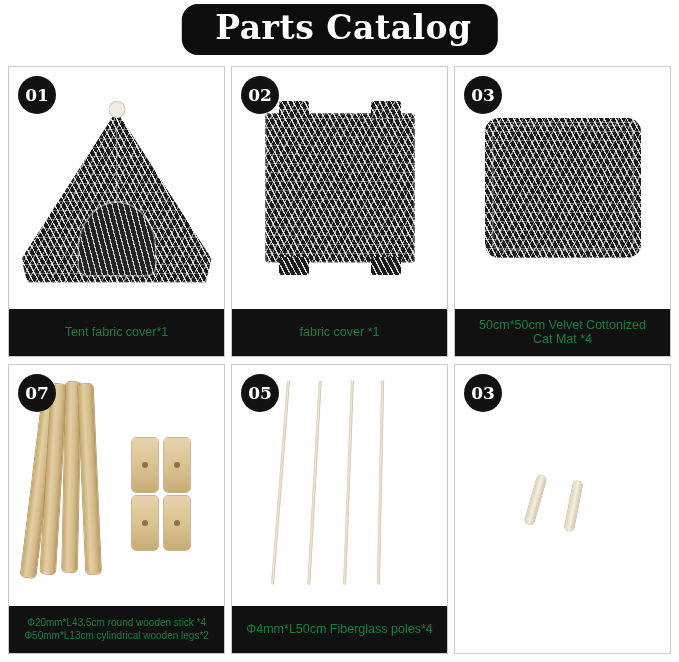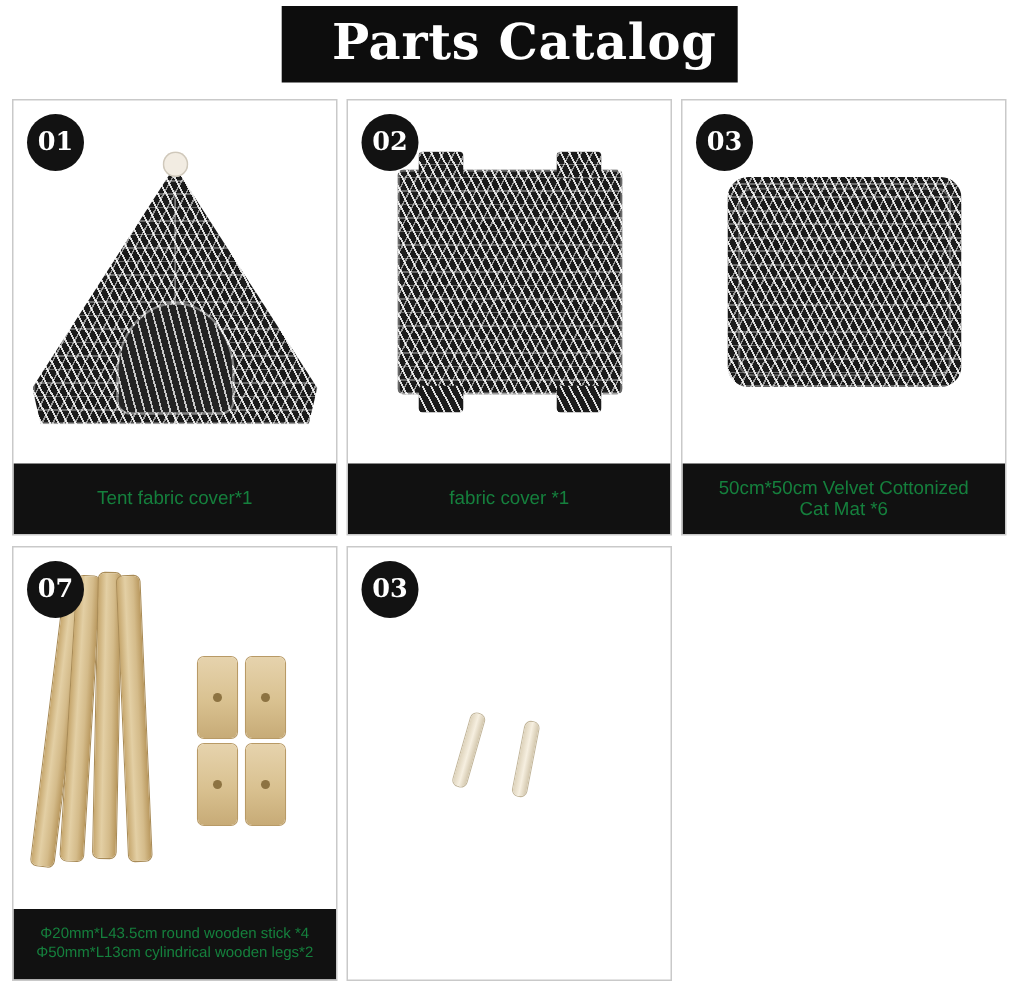--- a/index.html
+++ b/index.html
@@ -16,22 +16,22 @@
   }
 
   
   .title-banner {
     position: absolute;
     left: 50%;
     transform: translateX(-50%);
     top: 4px;
     background: #0d0d0d;
     color: #ffffff;
-    border-radius: 0;
-    padding: 5px 14px 8px 34px;
+    border-radius: 16px;
+    padding: 5px 26px 8px 34px;
     box-sizing: border-box;
   }
   .title-banner .title-text {
     font-family: "DejaVu Serif", serif;
     font-weight: bold;
     font-size: 33px;
     line-height: 38px;
     letter-spacing: 0.5px;
     white-space: nowrap;
   }
@@ -307,21 +307,21 @@
 
   <div class="card">
     <div class="badge">03</div>
     <div class="art">
       <div class="mat fabric">
         <div class="mat-inner"></div>
       </div>
     </div>
     <div class="caption">
       <span class="line">50cm*50cm Velvet Cottonized</span>
-      <span class="line">Cat Mat *6</span>
+      <span class="line">Cat Mat *4</span>
     </div>
   </div>
 
   <div class="card">
     <div class="badge">07</div>
     <div class="art">
       <div class="wood-scene">
         <div class="stick s4"></div>
         <div class="stick s1"></div>
         <div class="stick s2"></div>
@@ -339,20 +339,34 @@
             <span class="hole"></span>
           </div>
       </div>
     </div>
     <div class="caption small">
       <span class="line">Φ20mm*L43.5cm round wooden stick *4</span>
       <span class="line">Φ50mm*L13cm cylindrical wooden legs*2</span>
     </div>
   </div>
 
+  <div class="card">
+    <div class="badge">05</div>
+    <div class="art">
+      <div class="poles">
+        <div class="pole p1"></div>
+        <div class="pole p2"></div>
+        <div class="pole p3"></div>
+        <div class="pole p4"></div>
+      </div>
+    </div>
+    <div class="caption">
+      <span class="line">Φ4mm*L50cm Fiberglass poles*4</span>
+    </div>
+  </div>
 
   <div class="card">
     <div class="badge">03</div>
     <div class="art">
       <div class="butts">
         <div class="butt b1"></div>
         <div class="butt b2"></div>
       </div>
     </div>
   </div>

